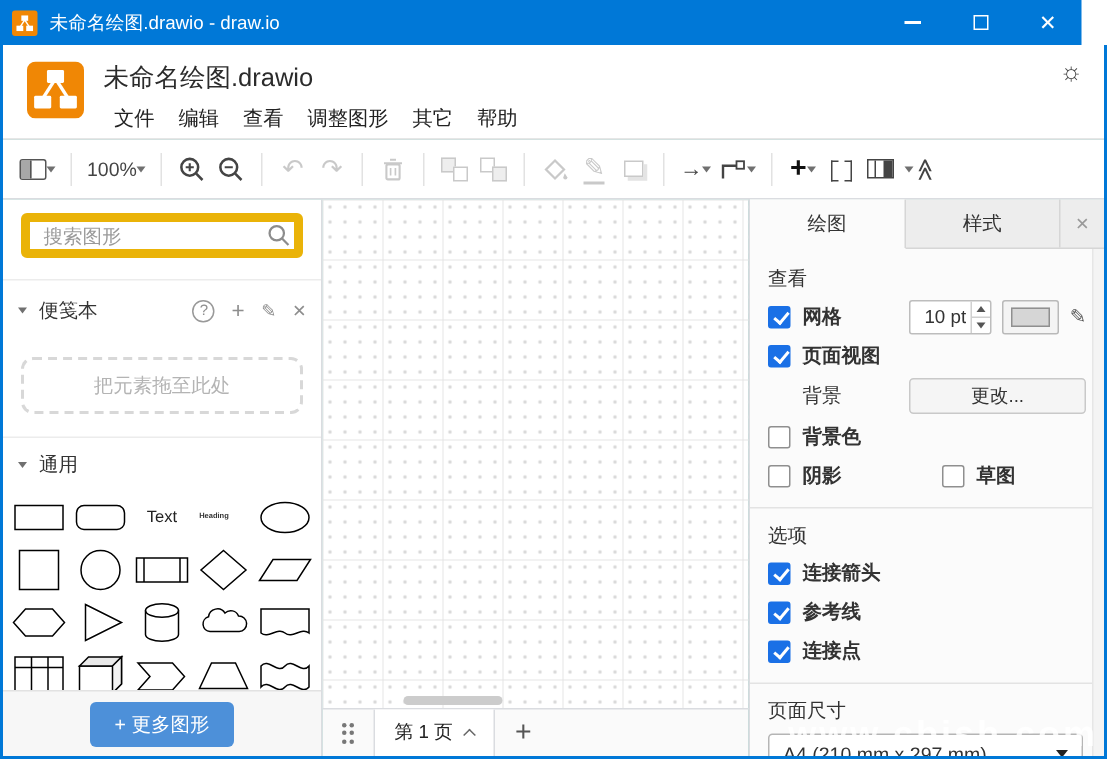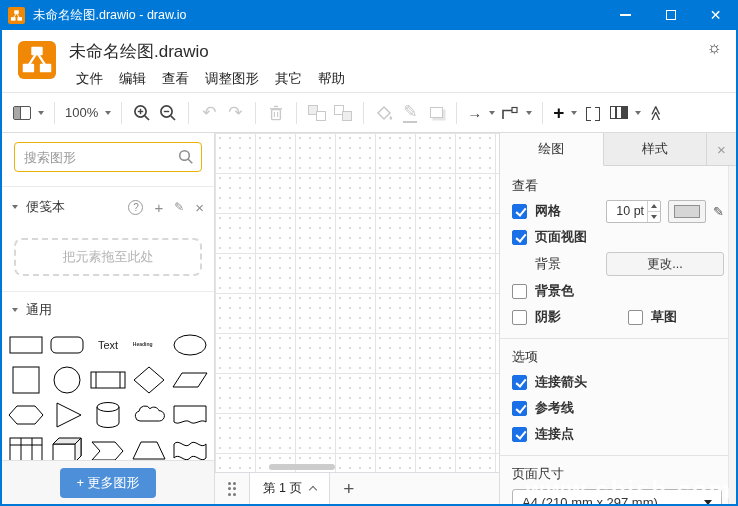--- a/index.html
+++ b/index.html
@@ -1,21 +1,21 @@
 <!DOCTYPE html>
 <html><head>
 <meta charset="utf-8">
 <style>
   * { box-sizing: border-box; margin: 0; padding: 0; }
   html,body { width:738px; height:506px; }
   body { font-family:"Liberation Sans","DejaVu Sans",sans-serif; font-size:13px; color:#333; }
   .win { position:relative; width:738px; height:506px; overflow:hidden; background:#fff; }
 
   
-  .titlebar { position:absolute; top:0; left:0; right:0; height:30px; background:#0078D7;
+  .titlebar { position:absolute; top:0; left:0; right:17px; height:30px; background:#0078D7;
               display:flex; align-items:center; padding-left:8px; }
   .titlebar .appicon { width:17px; height:17px; border-radius:2px; background:#F08705;
               display:flex; align-items:center; justify-content:center; flex:none; }
   .titlebar .title { color:#fff; font-size:12.5px; margin-left:8px; flex:1; white-space:nowrap;
               overflow:hidden; }
   .winbtn { width:45px; height:30px; display:flex; align-items:center; justify-content:center;
               color:#fff; flex:none; }
   .minbar { width:11px; height:1.5px; background:#fff; }
   .maxbox { width:10px; height:10px; border:1.2px solid #fff; }
   .winbtn.close { font-size:14px; }
@@ -30,21 +30,21 @@
   .logo { position:absolute; left:16px; top:11px; width:38px; height:38px; }
   .doc-title { position:absolute; left:67px; top:10px; font-size:17px; color:#2b2b2b; }
   .menubar { position:absolute; left:66px; top:38px; display:flex; }
   .menubar span { padding:2px 8px; font-size:13.5px; color:#222; cursor:default; }
   .theme-icon { position:absolute; right:14px; top:8px; font-size:17px; color:#444; }
 
   
   .toolbar { height:40px; flex:none; display:flex; align-items:center; padding:0 8px;
              border-bottom:1px solid #dadce0; background:#fff; }
   .tbtn { height:28px; min-width:26px; padding:0 3px; display:flex; align-items:center;
-          justify-content:center; gap:7px; color:#444; border-radius:3px; }
+          justify-content:center; gap:0; color:#444; border-radius:3px; }
   .tbtn.dis { color:#c9c9c9; }
   .tsep { width:1px; height:22px; background:#e2e2e2; margin:0 7px; flex:none; }
   .caret { width:0; height:0; border-left:4px solid transparent; border-right:4px solid transparent;
            border-top:5px solid #707070; }
   .caret.sm { border-left-width:3px; border-right-width:3px; border-top-width:4px; }
   .view-ico { width:18px; height:14px; border:1.5px solid #555; border-radius:2px; position:relative; }
   .view-ico::after { content:""; position:absolute; left:0; top:0; bottom:0; width:6px;
            background:#a8a8a8; border-right:1.5px solid #555; }
   .glyph { font-size:17px; line-height:1; }
   .shadow-ico { width:13px; height:11px; border:1.5px solid #c9c9c9; box-shadow:2.5px 2.5px 0 0 #e4e4e4; }
@@ -63,21 +63,21 @@
   .fs-ico::before { left:0;  border:1.5px solid #444; border-right:none; }
   .fs-ico::after  { right:0; border:1.5px solid #444; border-left:none; }
   .rot-up { display:inline-block; transform:rotate(90deg); font-size:15px; color:#444; }
 
   
   .main { flex:1; display:flex; min-height:0; }
 
   
   .sidebar { width:213px; flex:none; border-right:1px solid #dadce0; position:relative; background:#fff; }
   .search-wrap { position:absolute; left:12px; right:12px; top:9px; }
-  .search-wrap input { width:100%; height:30px; border:1px solid #eab308; border-radius:4px;
+  .search-wrap input { width:100%; height:30px; border:6px solid #eab308; border-radius:4px;
         padding:0 28px 0 9px; font-size:13px; color:#333; outline:none;
         font-family:"Liberation Sans","DejaVu Sans",sans-serif; }
   .search-wrap input::placeholder { color:#9a9a9a; }
   .search-ico { position:absolute; right:8px; top:7px; }
   .sdiv { position:absolute; left:0; right:0; height:1px; background:#ececec; }
   .sec-head { position:absolute; left:0; right:0; height:28px; display:flex; align-items:center;
         padding:0 10px; }
   .sec-head .lbl { margin-left:8px; color:#333; }
   .sec-icons { margin-left:auto; display:flex; align-items:center; gap:11px; color:#8e8e8e; }
   .help-ico { width:15px; height:15px; border:1px solid #999; border-radius:50%; font-size:10px;

